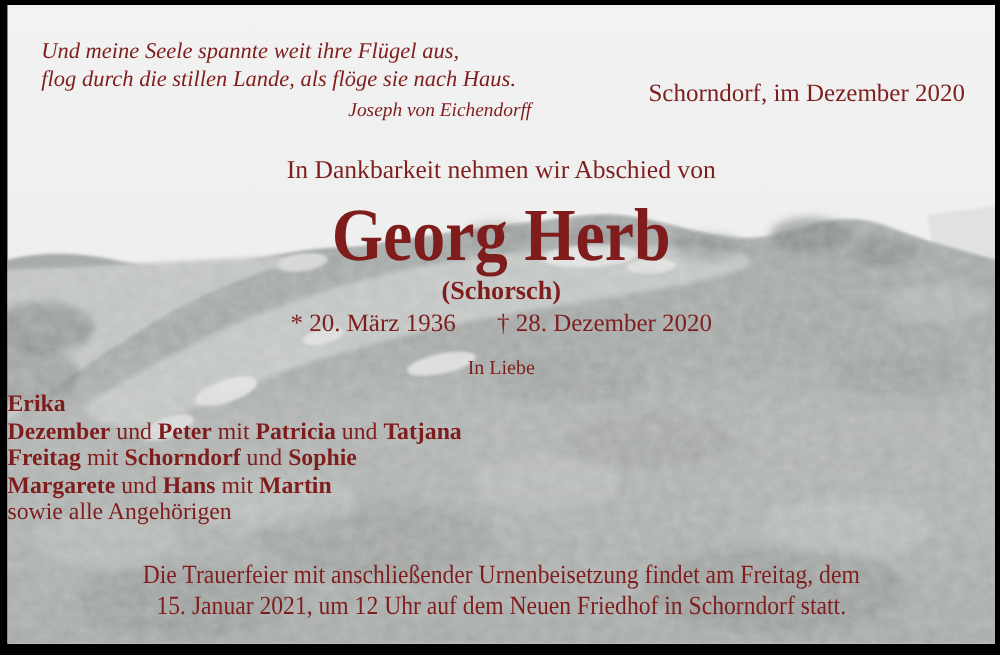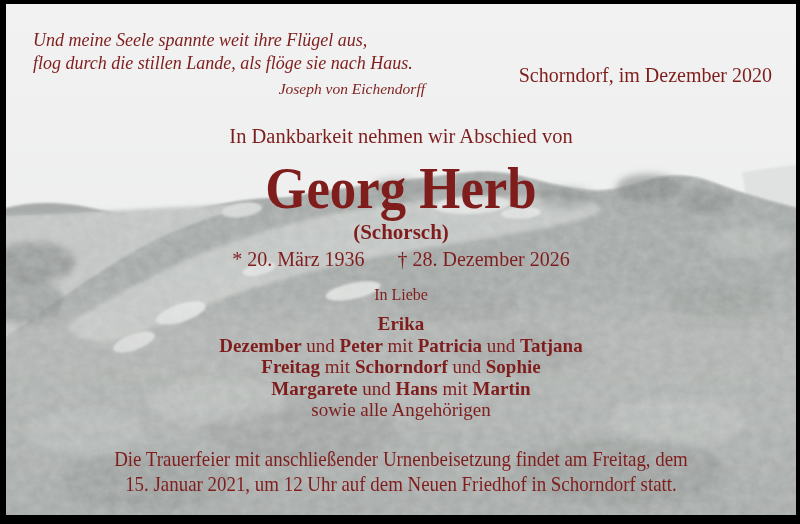--- a/index.html
+++ b/index.html
@@ -12,21 +12,21 @@
   .poem{left:27px;top:25px;font-style:italic;font-size:18px;line-height:23px;}
   .attrib{left:27px;top:76px;width:392px;text-align:right;font-style:italic;font-size:15.5px;}
   .dateline{right:24px;top:28px;font-size:20px;margin-top:32px;}
   .intro{top:121px;font-size:20.5px;}
   .name{top:150px;font-size:60px;font-weight:700;transform:scaleX(0.88);transform-origin:center;}
   .nick{top:216px;font-size:21px;font-weight:700;}
   .dates{top:244px;font-size:20px;}
   .dates .birth{margin-right:33px;}
   .liebe{top:282px;font-size:16px;}
   .mourners{top:309px;font-size:19px;line-height:21.5px;}
-  .mourner-line{text-align:center;}
+  .mourner-line{text-align:left;}
   .mourner-line .b{font-weight:700;}
   .announce{top:443px;font-size:21px;line-height:25px;}
   .announce .aline{transform:scaleX(0.9);transform-origin:center;}
 </style>
 </head>
 <body>
 
 <div class="stage">
   <div class="card">
 
@@ -125,21 +125,21 @@
     </div>
     <div class="txt attrib">Joseph von Eichendorff</div>
 
     <div class="txt dateline">Schorndorf, im Dezember 2020</div>
 
     <div class="txt center intro">In Dankbarkeit nehmen wir Abschied von</div>
 
     <div class="txt center name">Georg Herb</div>
     <div class="txt center nick">(Schorsch)</div>
     <div class="txt center dates">
-      <span class="birth">* 20. März 1936</span><span>† 28. Dezember 2026</span>
+      <span class="birth">* 20. März 1936</span><span>† 28. Dezember 2020</span>
     </div>
 
     <div class="txt center liebe">In Liebe</div>
     <div class="txt center mourners">
         <div class="mourner-line"><span class="b">Erika</span></div>
         <div class="mourner-line"><span class="b">Dezember</span><span> und </span><span class="b">Peter</span><span> mit </span><span class="b">Patricia</span><span> und </span><span class="b">Tatjana</span></div>
         <div class="mourner-line"><span class="b">Freitag</span><span> mit </span><span class="b">Schorndorf</span><span> und </span><span class="b">Sophie</span></div>
         <div class="mourner-line"><span class="b">Margarete</span><span> und </span><span class="b">Hans</span><span> mit </span><span class="b">Martin</span></div>
         <div class="mourner-line"><span>sowie alle Angehörigen</span></div>
       </div>

